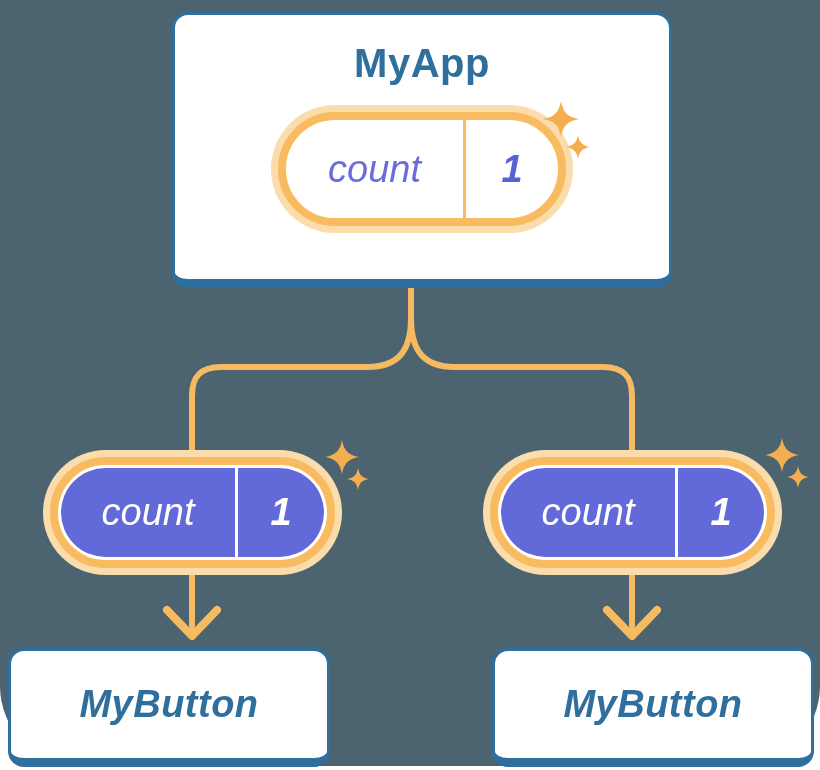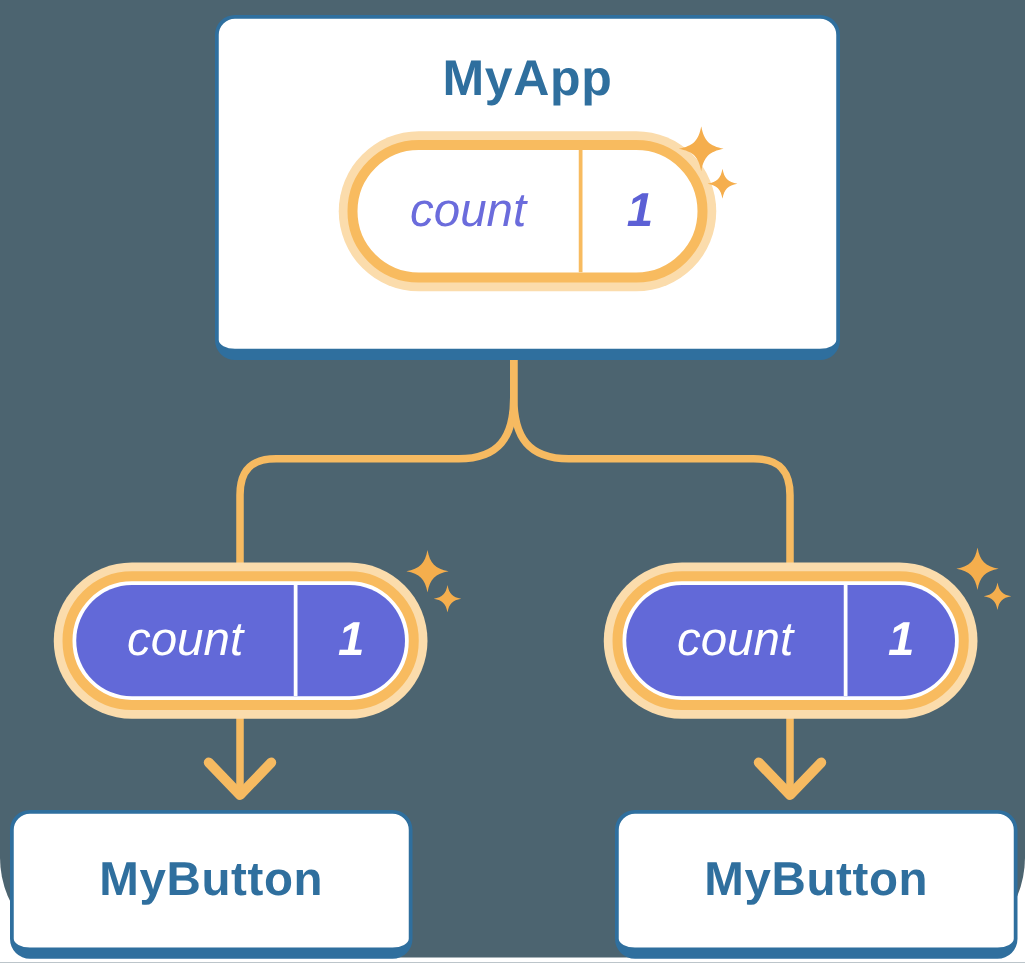--- a/index.html
+++ b/index.html
@@ -38,21 +38,21 @@
   .card.leaf-card { top:648px; width:322px; height:119px; justify-content:center; }
   .card.leaf-left  { left:8px; }
   .card.leaf-right { left:492px; }
   .card-title {
     color:#2F6F9E;
     font-size:40px;
     font-weight:600;
     line-height:1.2;
     letter-spacing:0.5px;
   }
-  .leaf-card .card-title { font-size:38px; }
+  .leaf-card .card-title { font-size:38px;font-style:italic; }
 
   
   .pill-halo {
     background:#FBDCAC;
     border-radius:999px;
     padding:7px;
     box-sizing:border-box;
     font-style:italic;
   }
   .root-card .pill-halo { margin-top:18px; width:302px; height:128px; }

